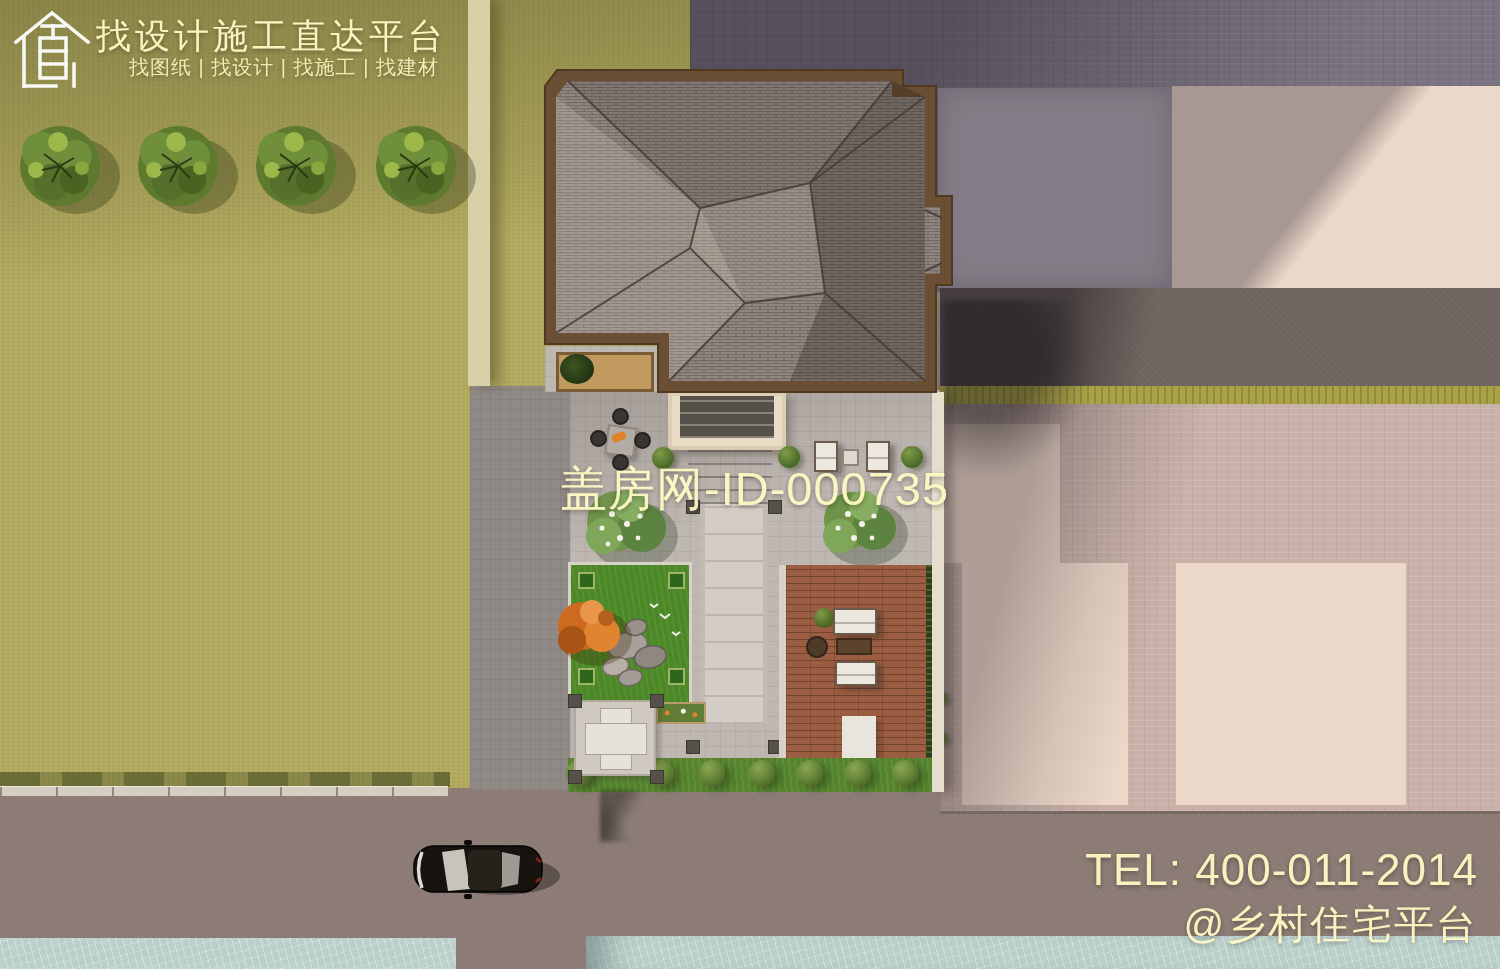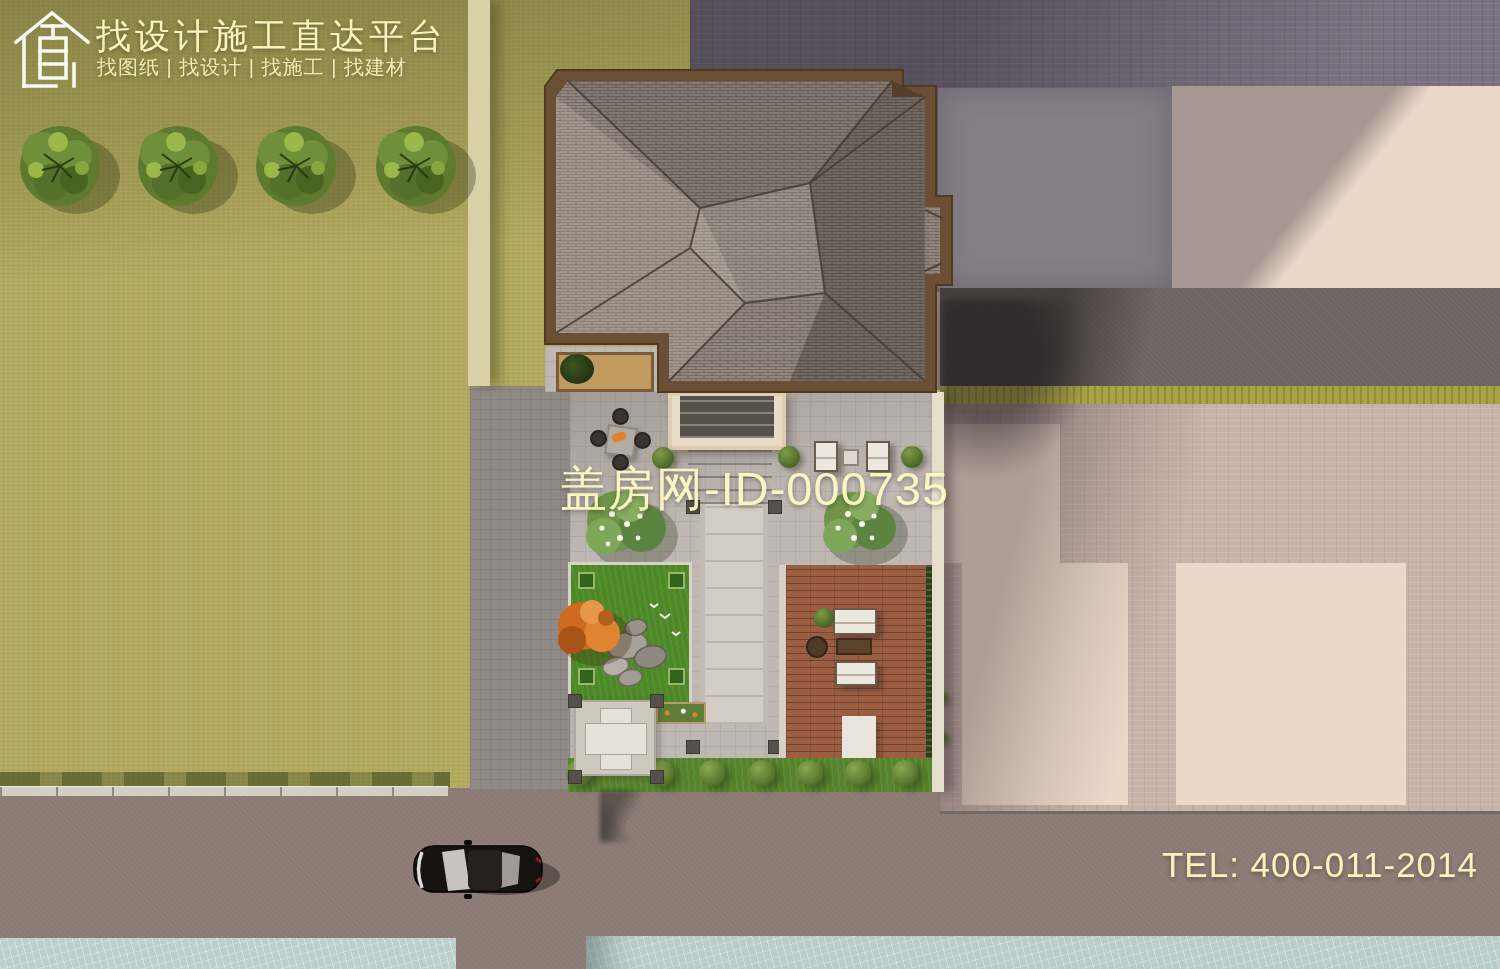--- a/index.html
+++ b/index.html
@@ -45,23 +45,23 @@
     background:radial-gradient(circle at 35% 30%, #7f9c49, #51702c 60%, #39511c 95%);
     box-shadow:4px 3px 5px rgba(40,50,20,.4);}
   .post{background:#55504a;border:1px solid #3b3731;}
   .planter-sq{background:#2f661c;border:2px solid #9fb46a;}
   .lounger{background:#ece7df;border:2px solid #6b5b4a;box-shadow:5px 4px 6px rgba(50,40,35,.45);}
   .lounger::after{content:"";position:absolute;left:0;right:0;top:50%;height:2px;background:#b9b0a4;}
 
   
   .wm{color:#fef9c3;text-shadow:0 2px 5px rgba(0,0,0,.35);white-space:nowrap;}
   .brand-title{font-size:35px;letter-spacing:4px;font-weight:400;opacity:.96;}
-  .brand-sub{font-size:20px;letter-spacing:1px;font-weight:400;opacity:.88;}
+  .brand-sub{font-size:20px;letter-spacing:1px;font-weight:400;opacity:.88;margin-left:32px;}
   .center-id{font-size:47px;font-weight:400;letter-spacing:1px;opacity:.95;}
-  .tel{font-size:35px;font-weight:400;letter-spacing:1px;opacity:.95;margin-left:9px;}
+  .tel{font-size:44px;font-weight:400;letter-spacing:1px;opacity:.95;margin-left:9px;}
   .social{font-size:40px;font-weight:400;letter-spacing:2px;opacity:.95;}
 </style>
 </head>
 <body>
 
 <div class="stage">
 
   <div class="abs grass" style="left:0;top:0;width:692px;height:794px;"></div>
   <div class="abs" style="left:0;top:0;width:692px;height:280px;
               background:linear-gradient(175deg, rgba(70,72,30,.38), rgba(70,72,30,.16) 55%, rgba(0,0,0,0) 85%);"></div>
@@ -363,14 +363,15 @@
       <path d="M28,58 H54"></path>
       <path d="M62,58 V80"></path>
     </g>
   </svg>
   <div class="abs wm brand-title" style="left:96px;top:13px;">找设计施工直达平台</div>
   <div class="abs wm brand-sub" style="left:97px;top:54px;">找图纸 | 找设计 | 找施工 | 找建材</div>
 
   <div class="abs wm center-id" style="left:560px;top:458px;">盖房网-ID-000735</div>
 
   <div class="abs wm tel" style="right:22px;top:845px;text-align:right;">TEL: 400-011-2014</div>
+  <div class="abs wm social" style="right:22px;top:897px;text-align:right;">@乡村住宅平台</div>
 
 </div>
 
 </body></html>

